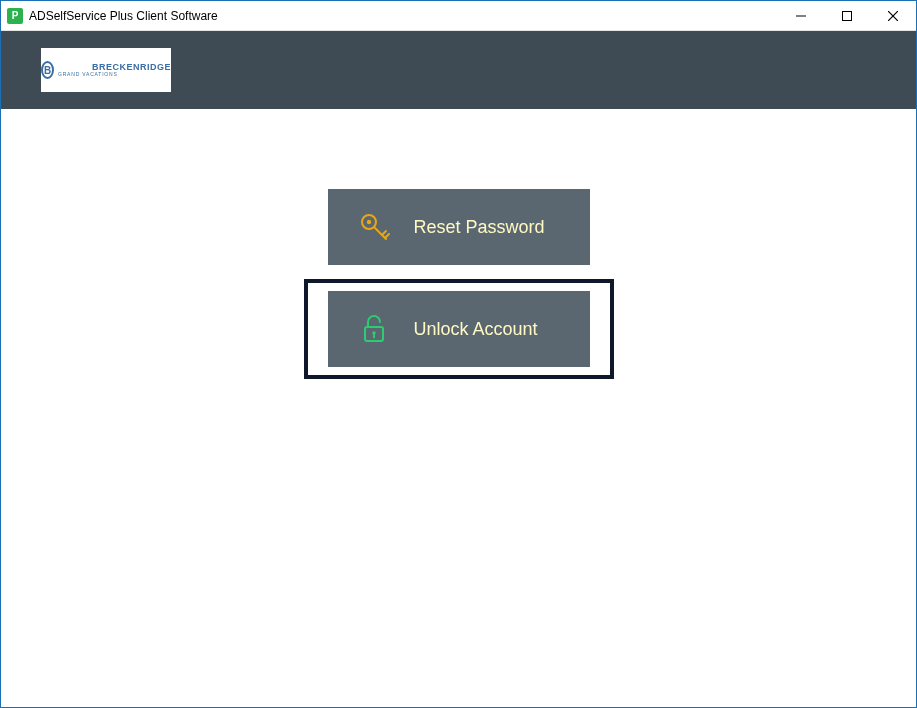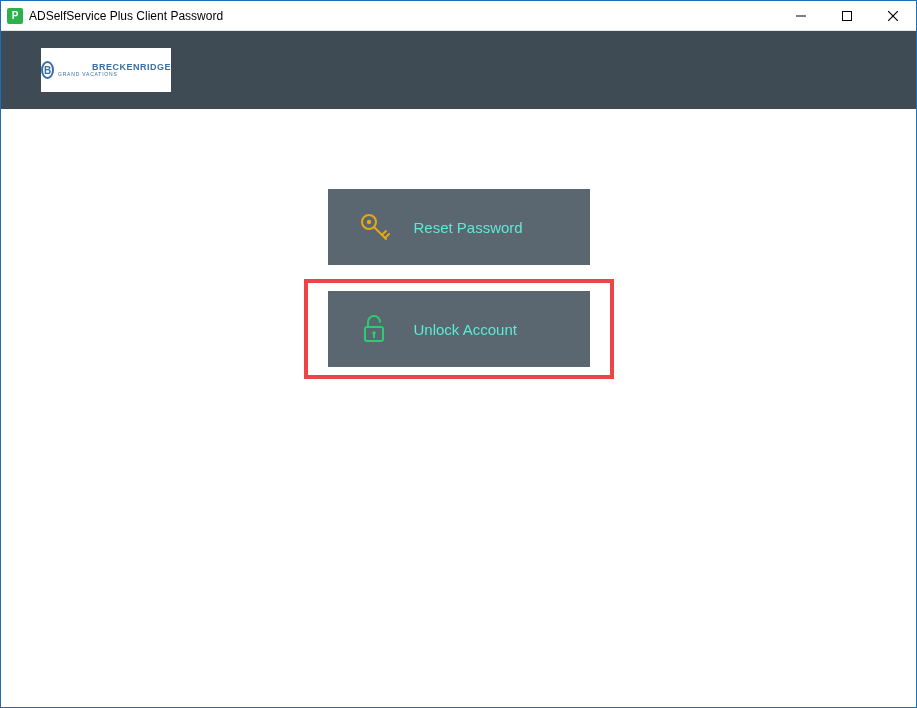--- a/index.html
+++ b/index.html
@@ -133,45 +133,45 @@
       margin-bottom: 20px;
     }
     .action-icon {
       width: 36px;
       height: 36px;
       display: flex;
       align-items: center;
       justify-content: center;
     }
     .action-label {
-      color: #5eead4;
-      font-size: 15px;
+      color: #fef9c3;
+      font-size: 18px;
       font-weight: 400;
     }
 
     .highlight-wrap {
-      border: 4px solid #ef4444;
+      border: 4px solid #0f172a;
       padding: 8px 20px;
       margin-top: -6px;
     }
     .highlight-wrap .action-btn {
       margin-bottom: 0;
     }
   </style>
 </head>
 <body>
 
 <div class="window">
 
   <div class="titlebar">
     <div class="titlebar-left">
       <div class="app-icon">
         <span class="app-icon-inner">P</span>
       </div>
-      <span class="title-text">ADSelfService Plus Client Password</span>
+      <span class="title-text">ADSelfService Plus Client Software</span>
     </div>
     <div class="titlebar-controls">
       <div class="ctrl-btn">
         <svg width="10" height="10" viewBox="0 0 10 10">
           <line x1="0" y1="5" x2="10" y2="5" stroke="#000" stroke-width="1"></line>
         </svg>
       </div>
       <div class="ctrl-btn">
         <svg width="10" height="10" viewBox="0 0 10 10">
           <rect x="0.5" y="0.5" width="9" height="9" fill="none" stroke="#000" stroke-width="1"></rect>

